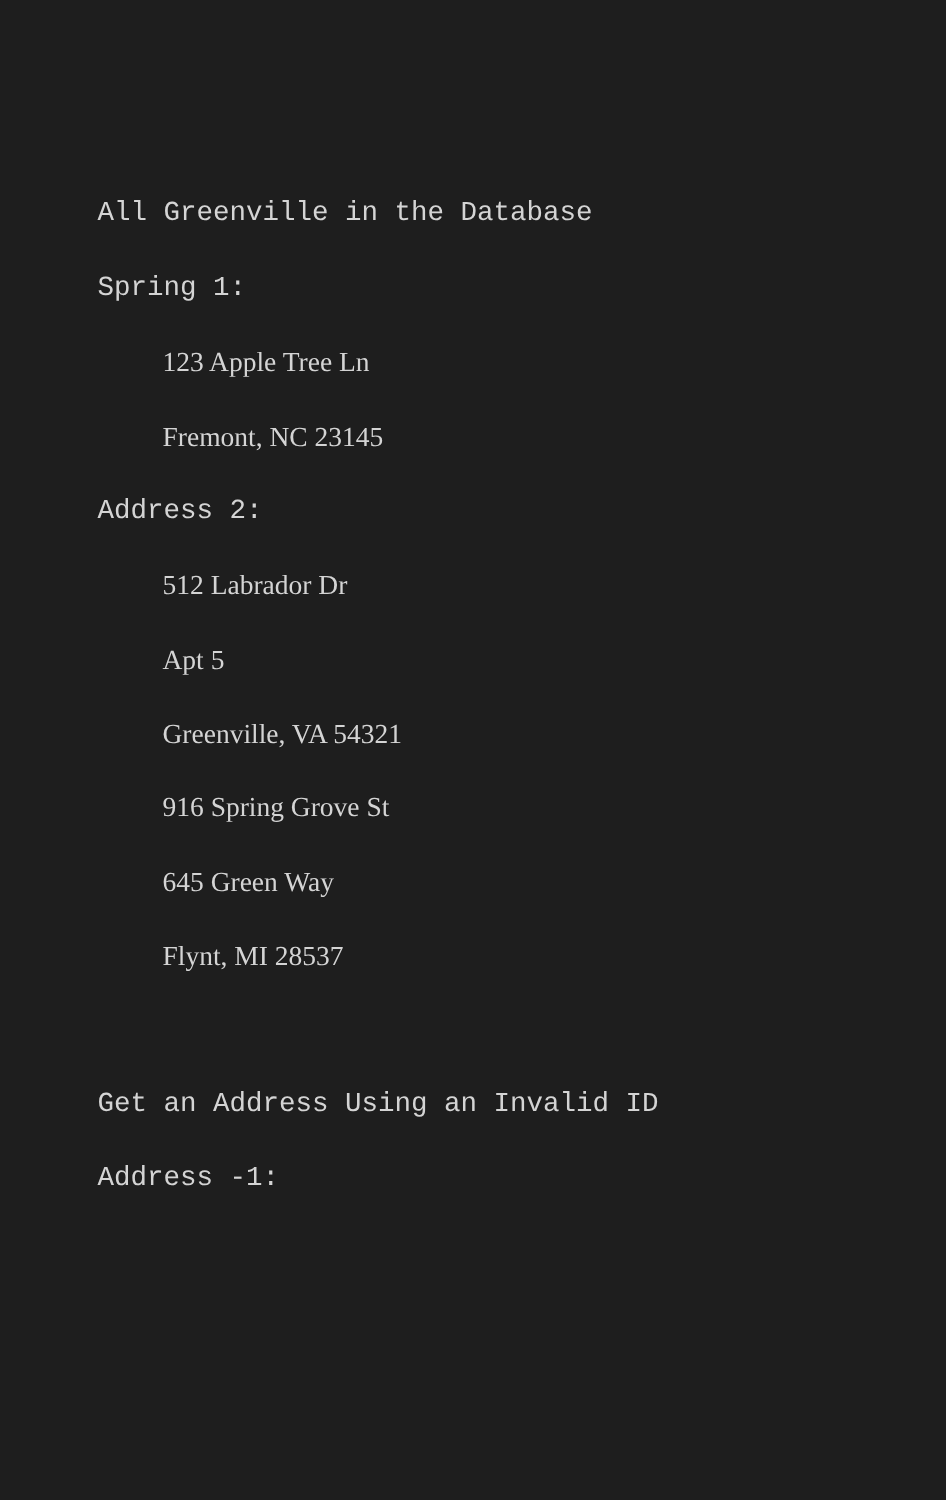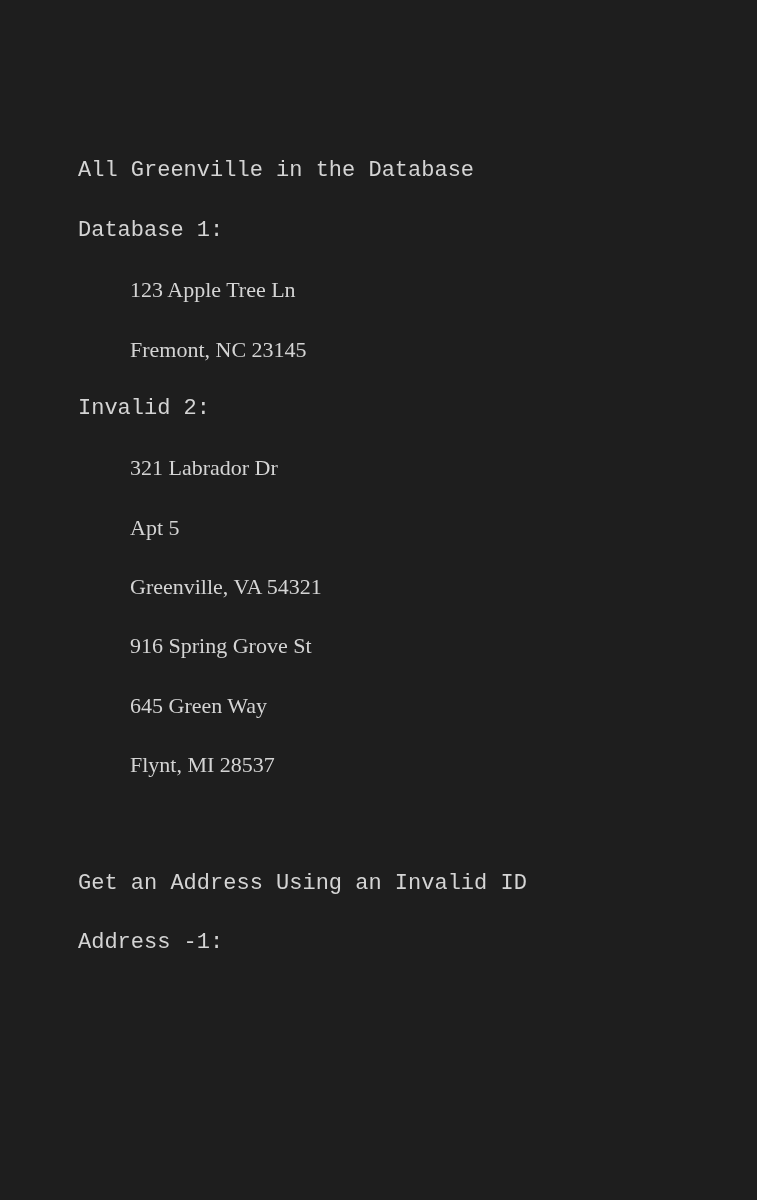--- a/index.html
+++ b/index.html
@@ -30,25 +30,25 @@
       height: 1.35em;
     }
   </style>
 </head>
 <body>
 
 
 
 <div>
 <span class="line">All Greenville in the Database</span>
-<span class="line">Database 1:</span>
+<span class="line">Spring 1:</span>
 <span class="line indent">123 Apple Tree Ln</span>
 <span class="line indent">Fremont, NC 23145</span>
-<span class="line">Invalid 2:</span>
-<span class="line indent">321 Labrador Dr</span>
+<span class="line">Address 2:</span>
+<span class="line indent">512 Labrador Dr</span>
 <span class="line indent">Apt 5</span>
 <span class="line indent">Greenville, VA 54321</span>
 <span class="line indent">916 Spring Grove St</span>
 <span class="line indent">645 Green Way</span>
 <span class="line indent">Flynt, MI 28537</span>
 <div class="blank"></div>
 <span class="line">Get an Address Using an Invalid ID</span>
 <span class="line">Address -1:</span>
 
 

